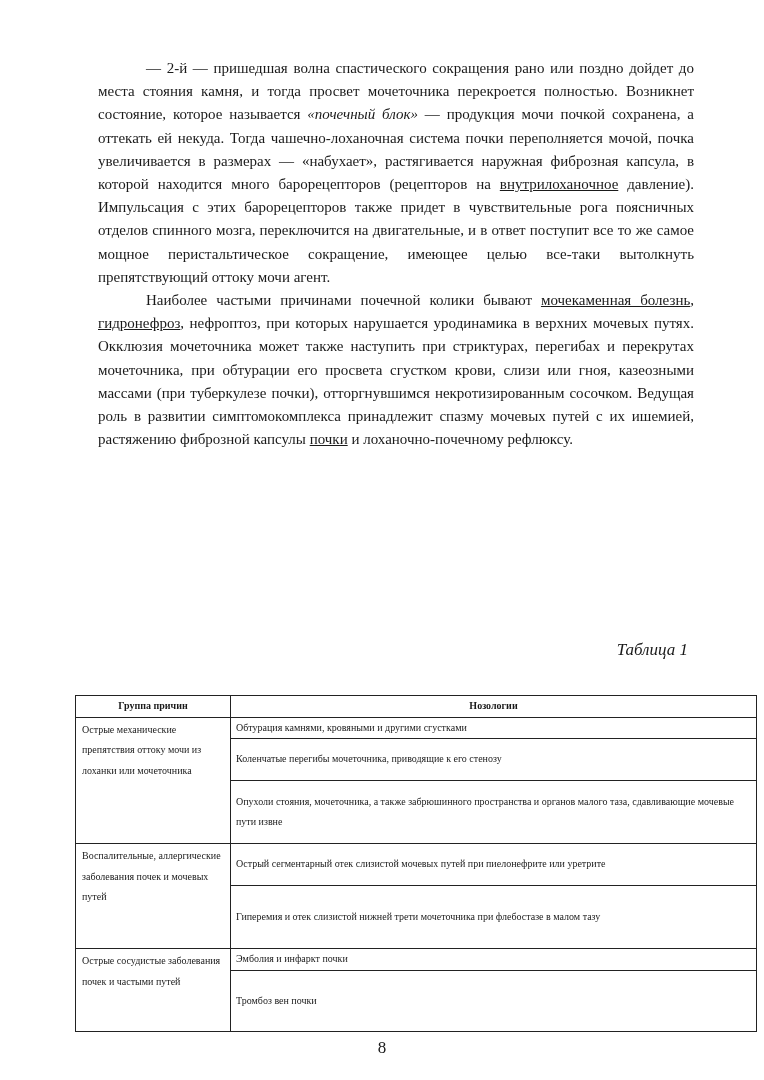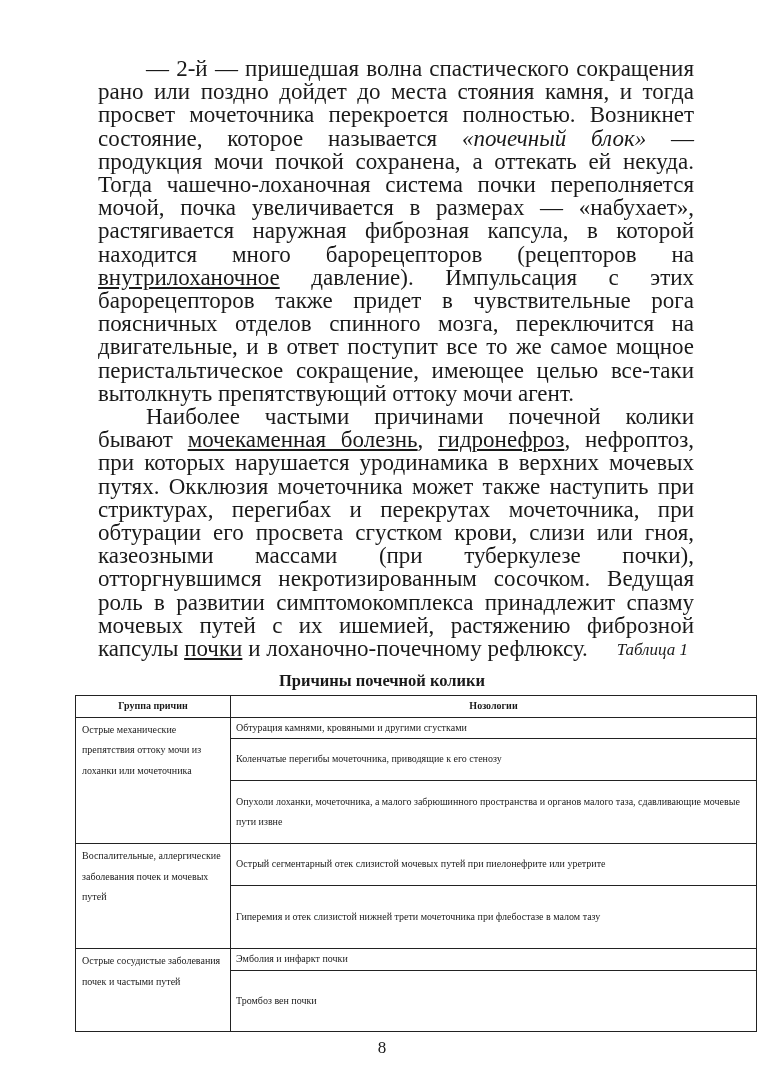--- a/index.html
+++ b/index.html
@@ -1,20 +1,20 @@
 <!DOCTYPE html>
 <html><head>
 <meta charset="utf-8">
 <style>
   html, body { margin:0; padding:0; background:#ffffff; }
   body { width:764px; height:1080px; position:relative; overflow:hidden;
          font-family:"Liberation Serif","DejaVu Serif",serif; color:#1a1a1a; }
   .page { position:absolute; left:0; top:0; width:764px; height:1080px; }
   .body-text { position:absolute; left:98px; top:57px; width:596px;
-               font-size:23px; line-height:23.2px; text-align:justify; }
+               font-size:15px; line-height:23.2px; text-align:justify; }
   .body-text p { margin:0; text-indent:0; }
   .body-text p.indent { text-indent:48px; }
   .u { text-decoration:underline; }
   .em { font-style:italic; }
   .table-label { position:absolute; right:76px; top:640px; font-size:17px; font-style:italic; }
   .table-title { position:absolute; left:0; width:764px; top:671px; text-align:center;
                  font-size:16.5px; font-weight:bold; }
   table.tbl { position:absolute; left:75px; top:695px; width:682px; border-collapse:collapse;
               font-size:10px; line-height:20.5px; }
   table.tbl th, table.tbl td { border:1.5px solid #222; padding:0 5px; vertical-align:middle; }
@@ -26,39 +26,38 @@
 </head>
 <body>
 
 <div class="page">
   <div class="body-text" id="body-text">
       <p class="indent"><span>— 2-й — пришедшая волна спастического сокращения рано или поздно дойдет до места стояния камня, и тогда просвет мочеточника перекроется полностью. Возникнет состояние, которое называется </span><span class="em">«почечный блок»</span><span> — продукция мочи почкой сохранена, а оттекать ей некуда. Тогда чашечно-лоханочная система почки переполняется мочой, почка увеличивается в размерах — «набухает», растягивается наружная фиброзная капсула, в которой находится много барорецепторов (рецепторов на </span><span class="u">внутрилоханочное</span><span> давление). Импульсация с этих барорецепторов также придет в чувствительные рога поясничных отделов спинного мозга, переключится на двигательные, и в ответ поступит все то же самое мощное перистальтическое сокращение, имеющее целью все-таки вытолкнуть препятствующий оттоку мочи агент.</span></p>
       <p class="indent"><span>Наиболее частыми причинами почечной колики бывают </span><span class="u">мочекаменная болезнь</span><span>, </span><span class="u">гидронефроз</span><span>, нефроптоз, при которых нарушается уродинамика в верхних мочевых путях. Окклюзия мочеточника может также наступить при стриктурах, перегибах и перекрутах мочеточника, при обтурации его просвета сгустком крови, слизи или гноя, казеозными массами (при туберкулезе почки), отторгнувшимся некротизированным сосочком. Ведущая роль в развитии симптомокомплекса принадлежит спазму мочевых путей с их ишемией, растяжению фиброзной капсулы </span><span class="u">почки</span><span> и лоханочно-почечному рефлюксу.</span></p>
     </div>
 
   <div class="table-label">Таблица 1</div>
-  <div class="table-title">Причины почечной колики</div>
 
   <table class="tbl" id="causes-table">
     <thead>
       <tr>
         <th>Группа причин</th>
         <th>Нозологии</th>
       </tr>
     </thead>
     <tbody id="tbody">
         <tr>
           <td class="grp" rowspan="3">Острые механические препятствия оттоку мочи из лоханки или мочеточника</td>
           <td class="noz" style="height: 20px; margin-top: 48px;">Обтурация камнями, кровяными и другими сгустками</td>
         </tr>
         <tr>
           <td class="noz" style="height: 41px; margin-left: 47px;">Коленчатые перегибы мочеточника, приводящие к его стенозу</td>
         </tr>
         <tr>
-          <td class="noz" style="height: 62px;">Опухоли лоханки, мочеточника, а малого забрюшинного пространства и органов малого таза, сдавливающие мочевые пути извне</td>
+          <td class="noz" style="height: 62px;">Опухоли стояния, мочеточника, а также забрюшинного пространства и органов малого таза, сдавливающие мочевые пути извне</td>
         </tr>
         <tr>
           <td class="grp" rowspan="2">Воспалительные, аллергические заболевания почек и мочевых путей</td>
           <td class="noz" style="height: 41px;">Острый сегментарный отек слизистой мочевых путей при пиелонефрите или уретрите</td>
         </tr>
         <tr>
           <td class="noz" style="height: 62px;">Гиперемия и отек слизистой нижней трети мочеточника при флебостазе в малом тазу</td>
         </tr>
         <tr>
           <td class="grp" rowspan="2">Острые сосудистые заболевания почек и частыми путей</td>

